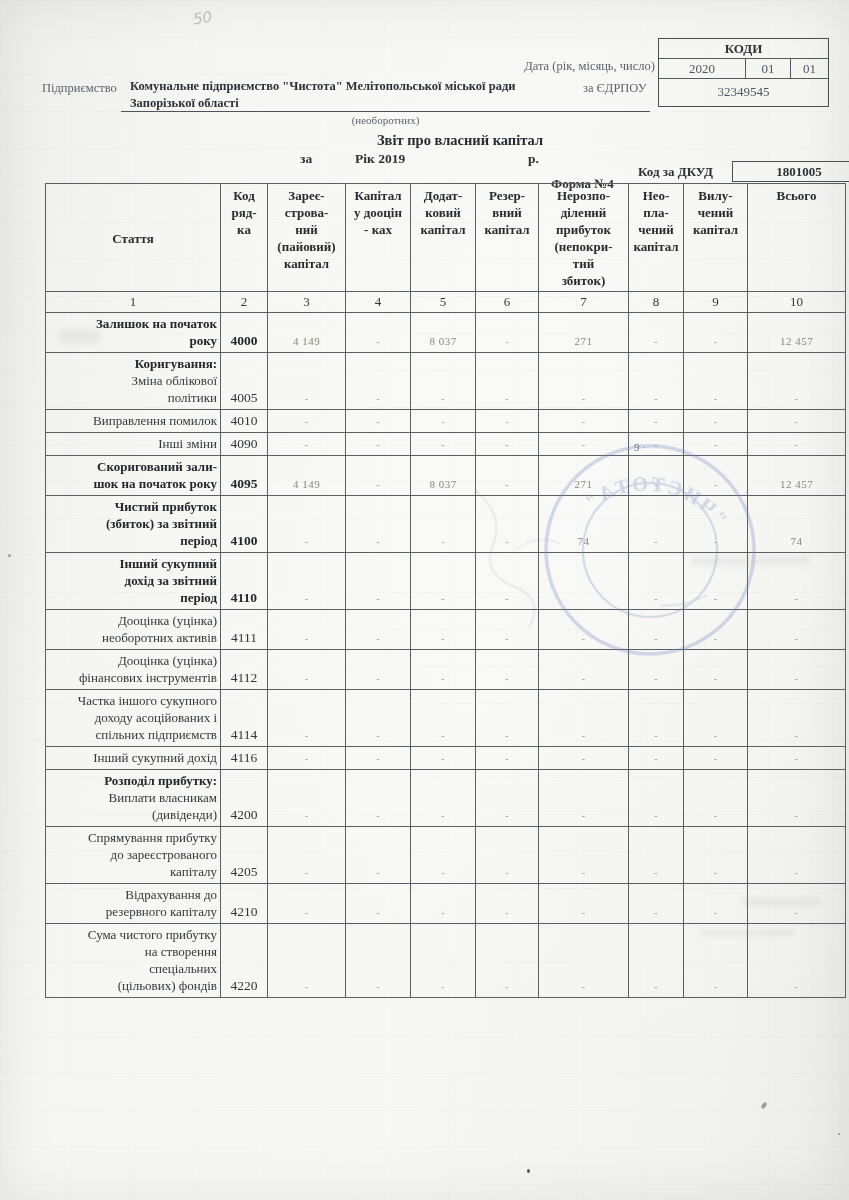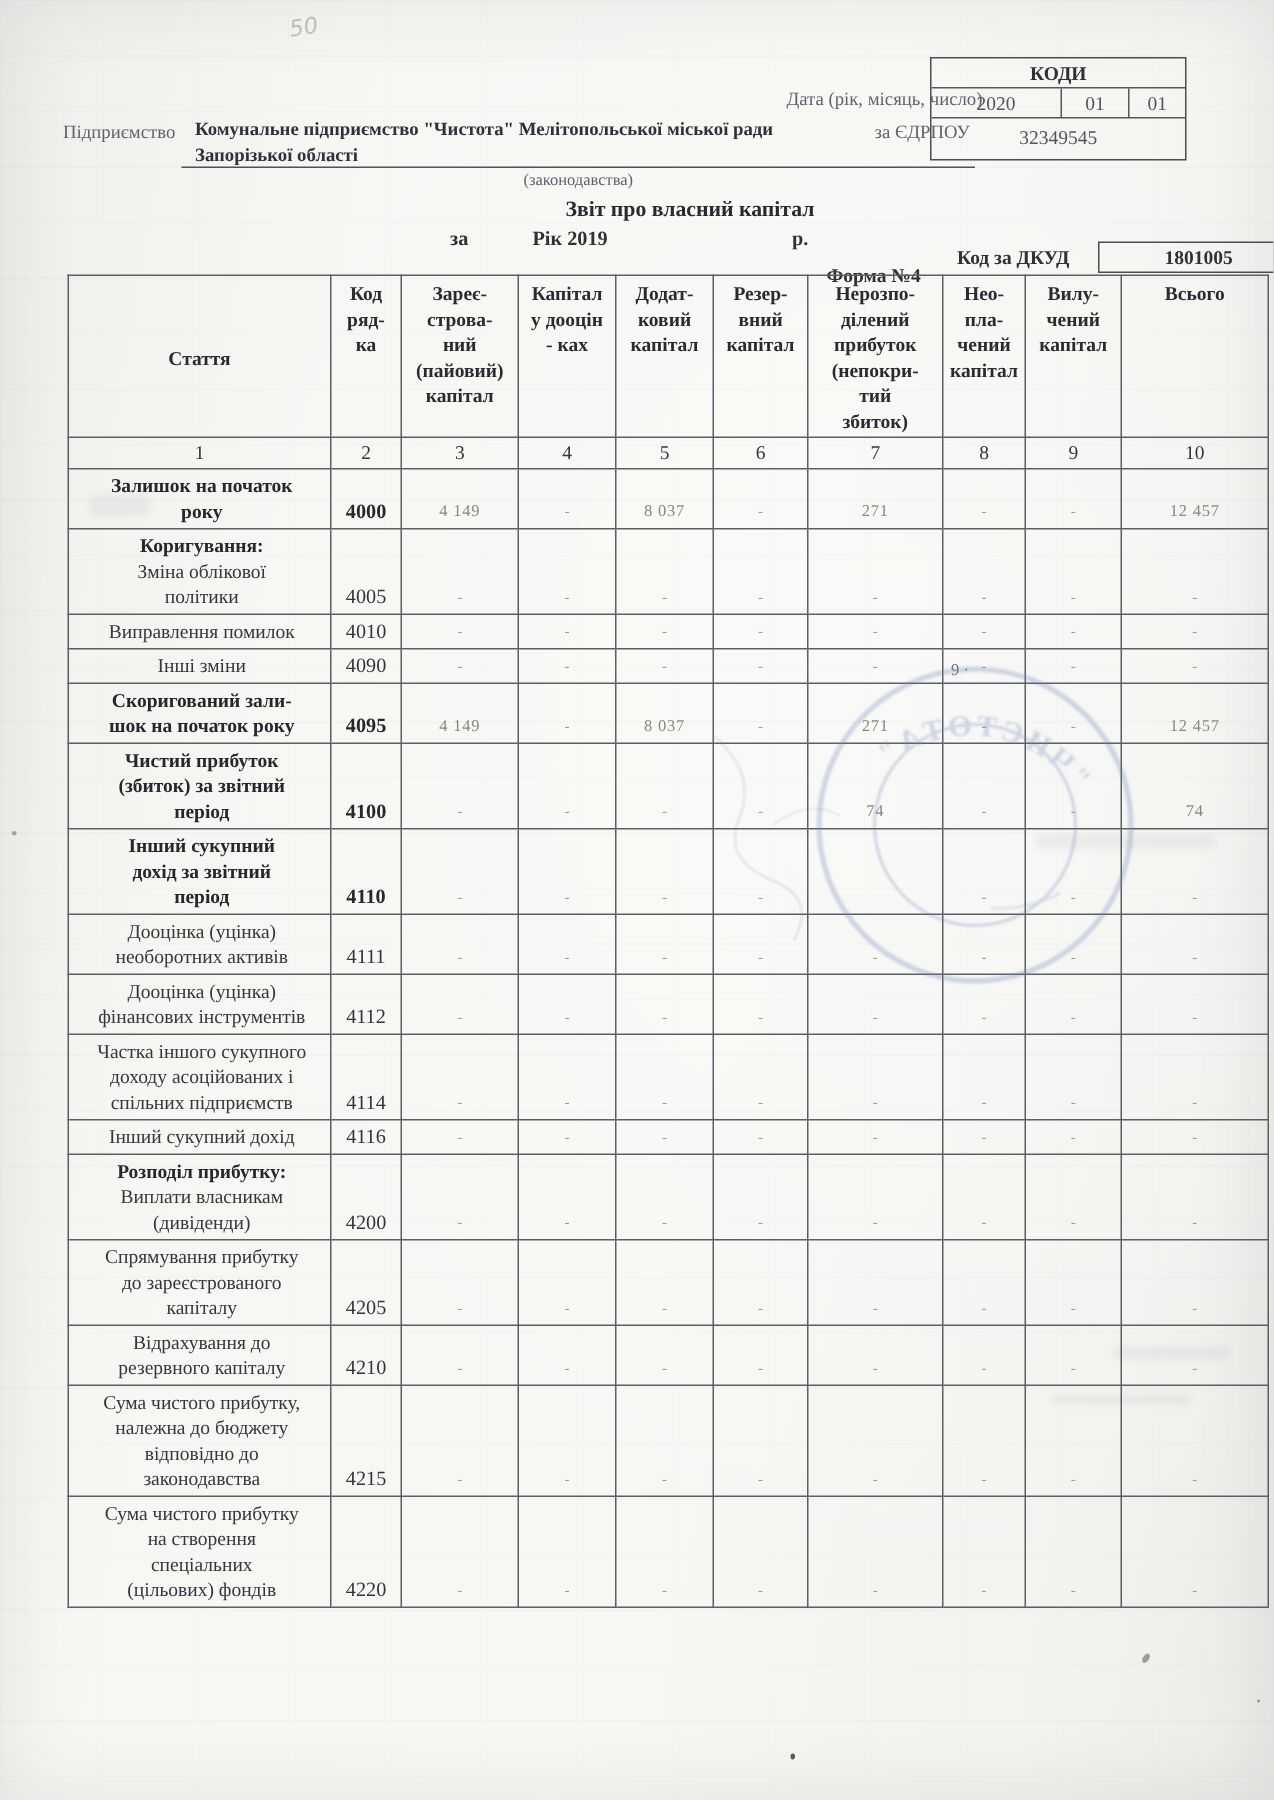--- a/index.html
+++ b/index.html
@@ -20,21 +20,21 @@
   .smudge{position:absolute;background:rgba(100,106,120,.08);filter:blur(2.5px);border-radius:4px;pointer-events:none;}
   .speck{position:absolute;background:#55585c;border-radius:50%;pointer-events:none;}
 
   .abs{position:absolute;}
   .muted{color:#5d6370;}
 
   
   .pencil-mark{left:193px;top:9px;transform:rotate(-9deg);font-style:italic;
     font-size:15px;color:rgba(145,147,142,.55);font-family:"DejaVu Sans",sans-serif;}
   .date-label{left:470px;top:59px;width:185px;text-align:right;font-size:12.5px;}
-  .codes-box{left:620px;top:38px;width:169px;border:1.5px solid #4a4e53;font-size:13px;}
+  .codes-box{left:658px;top:38px;width:169px;border:1.5px solid #4a4e53;font-size:13px;}
   .codes-title{border-bottom:1px solid #54585d;text-align:center;font-weight:700;padding:2px 0 1px;}
   .codes-date{display:flex;border-bottom:1px solid #54585d;color:#4e5560;}
   .codes-date div{padding:2px 0 1px;text-align:center;}
   .cd-y{width:86px;border-right:1px solid #54585d;}
   .cd-m{width:44px;border-right:1px solid #54585d;}
   .cd-d{flex:1;}
   .codes-edrpou{text-align:center;color:#4e5560;padding:5px 0 6px;}
   .ent-label{left:42px;top:81px;font-size:12.5px;}
   .ent-name1{left:130px;top:79px;width:450px;font-size:12.5px;font-weight:700;color:#2c313a;}
   .edrpou-label{left:583px;top:81px;font-size:12.5px;}
@@ -51,21 +51,21 @@
     text-align:center;font-size:13px;font-weight:700;line-height:19px;padding-left:16px;}
 
   
   table.equity{position:absolute;left:45px;top:183px;width:800px;border-collapse:collapse;
     table-layout:fixed;border:1.6px solid #43474b;}
   table.equity th,table.equity td{border:1px solid #5b5f64;}
   th.hd{vertical-align:top;text-align:center;font-weight:700;font-size:13px;line-height:17px;
     padding:3px 1px 2px;color:#282c31;}
   th.hd.article{vertical-align:middle;}
   tr.nums td{height:20px;text-align:center;font-size:13px;color:#33373c;padding:0;}
-  td.c-label{vertical-align:top;text-align:center;font-size:13px;line-height:17px;
+  td.c-label{vertical-align:top;text-align:right;font-size:13px;line-height:17px;
     padding:2px 3px 3px 6px;color:#33383f;}
   td.c-label.bold{font-weight:700;color:#24282d;}
   .prefix-line{font-weight:700;color:#24282d;}
   td.c-code{vertical-align:bottom;text-align:center;font-size:13.5px;color:#31353b;padding:0 0 3px;}
   td.c-code.code-bold{font-weight:700;color:#24282d;}
   td.c-val{vertical-align:bottom;text-align:center;padding:0 0 5px;}
   td.c-val.num{font-size:11px;color:#87878１;color:#87877f;letter-spacing:.5px;}
   td.c-val.dash{font-size:10px;color:#9d9d96;}
 
   
@@ -100,21 +100,21 @@
       <div class="cd-d">01</div>
     </div>
     <div class="codes-edrpou">32349545</div>
   </div>
 
   <div class="abs ent-label muted">Підприємство</div>
   <div class="abs ent-name1">Комунальне підприємство "Чистота" Мелітопольської міської ради</div>
   <div class="abs edrpou-label muted">за ЄДРПОУ</div>
   <div class="abs name-underline"></div>
   <div class="abs ent-name2">Запорізької області</div>
-  <div class="abs name-caption">(законодавства)</div>
+  <div class="abs name-caption">(необоротних)</div>
 
   <div class="abs doc-title">Звіт про власний капітал</div>
   <div class="abs period-za">за</div>
   <div class="abs period-val">Рік 2019</div>
   <div class="abs period-r">р.</div>
   <div class="abs form-label">Форма №4</div>
   <div class="abs dkud-label">Код за ДКУД</div>
   <div class="abs dkud-box">1801005</div>
 
   <table class="equity">
@@ -319,32 +319,20 @@
           <td class="c-val dash">-</td>
           <td class="c-val dash">-</td>
           <td class="c-val dash">-</td>
           <td class="c-val dash">-</td>
           <td class="c-val dash">-</td>
           <td class="c-val dash">-</td>
           <td class="c-val dash">-</td>
           <td class="c-val dash">-</td>
         </tr>
         <tr>
-          <td class="c-label">Сума чистого прибутку,<br>належна до бюджету<br>відповідно до<br>законодавства</td>
-          <td class="c-code">4215</td>
-          <td class="c-val dash">-</td>
-          <td class="c-val dash">-</td>
-          <td class="c-val dash">-</td>
-          <td class="c-val dash">-</td>
-          <td class="c-val dash">-</td>
-          <td class="c-val dash">-</td>
-          <td class="c-val dash">-</td>
-          <td class="c-val dash">-</td>
-        </tr>
-        <tr>
           <td class="c-label">Сума чистого прибутку<br>на створення<br>спеціальних<br>(цільових) фондів</td>
           <td class="c-code">4220</td>
           <td class="c-val dash">-</td>
           <td class="c-val dash">-</td>
           <td class="c-val dash">-</td>
           <td class="c-val dash">-</td>
           <td class="c-val dash">-</td>
           <td class="c-val dash">-</td>
           <td class="c-val dash">-</td>
           <td class="c-val dash">-</td>

